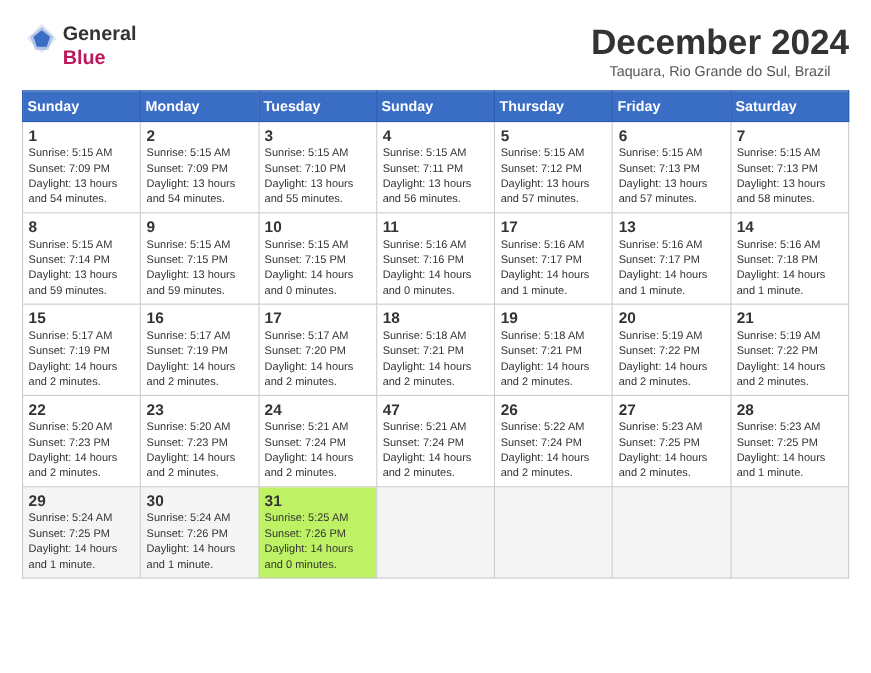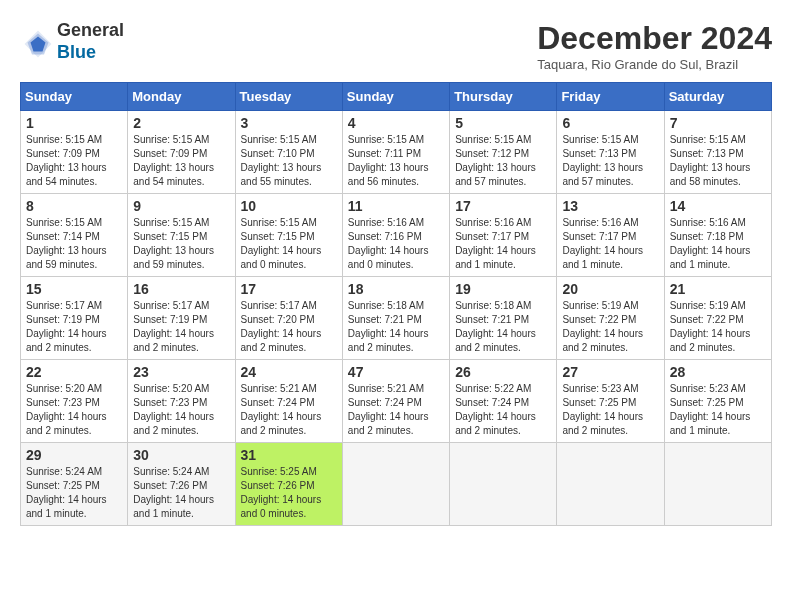--- a/index.html
+++ b/index.html
@@ -11,36 +11,36 @@
       padding: 20px;
     }
     .header-area {
       display: flex;
       justify-content: space-between;
       align-items: flex-start;
       margin-bottom: 10px;
     }
     .logo {
       display: flex;
-      align-items: flex-end;
+      align-items: flex-start;
     }
     .logo-text {
       font-size: 18px;
       font-weight: bold;
       line-height: 1.2;
     }
     .logo-text .general { color: #333; }
-    .logo-text .blue { color: #0369a1; }
+    .logo-text .blue { color: #be185d; }
     .logo-icon {
       width: 30px;
       height: 30px;
       margin-left: 3px;
     }
     .title-area {
-      text-align: left;
+      text-align: center;
     }
     .month-title {
       font-size: 32px;
       font-weight: bold;
       color: #333;
     }
     .location {
       font-size: 13px;
       color: #555;
     }

